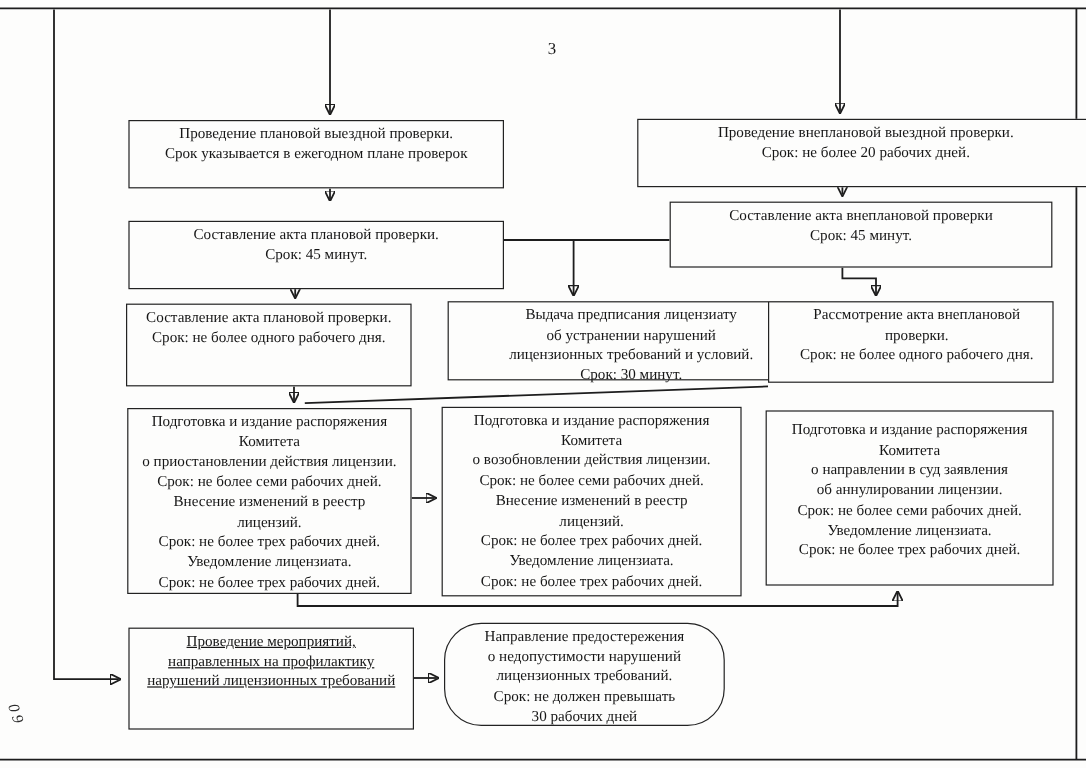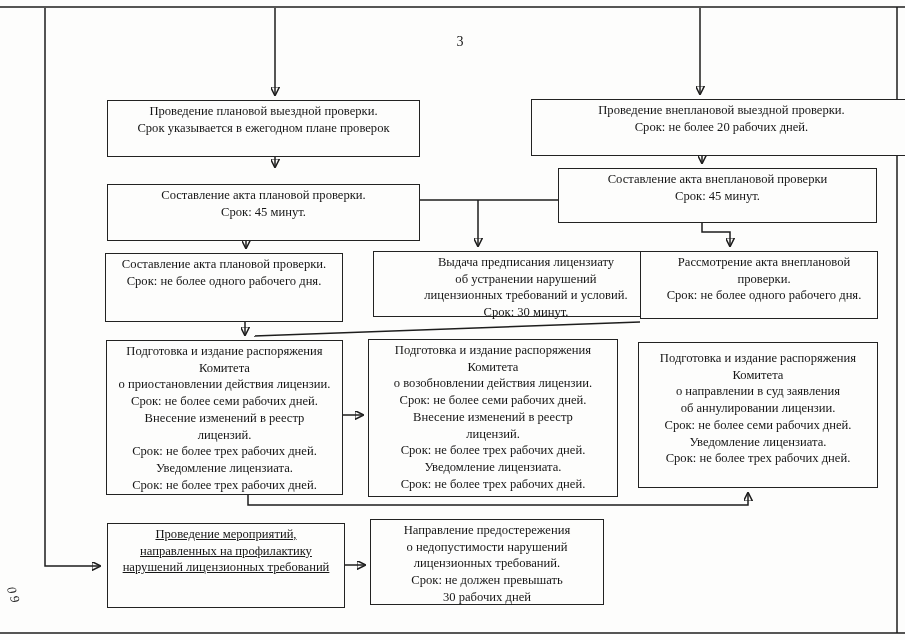--- a/index.html
+++ b/index.html
@@ -144,21 +144,21 @@
 Уведомление лицензиата.
 Срок: не более трех рабочих дней.</span>
   </div>
 
   <div class="box" style="left:107px;top:523px;width:238px;height:85px;text-decoration:underline;">
     <span>Проведение мероприятий,
 направленных на профилактику
 нарушений лицензионных требований</span>
   </div>
 
-  <div class="box" style="left:370px;top:519px;width:234px;height:86px;">
+  <div class="box" style="left:370px;top:519px;width:234px;height:86px;border-radius:31px;">
     <span>Направление предостережения
 о недопустимости нарушений
 лицензионных требований.
 Срок: не должен превышать
 30 рабочих дней</span>
   </div>
 
 </div>
 
 </body></html>

